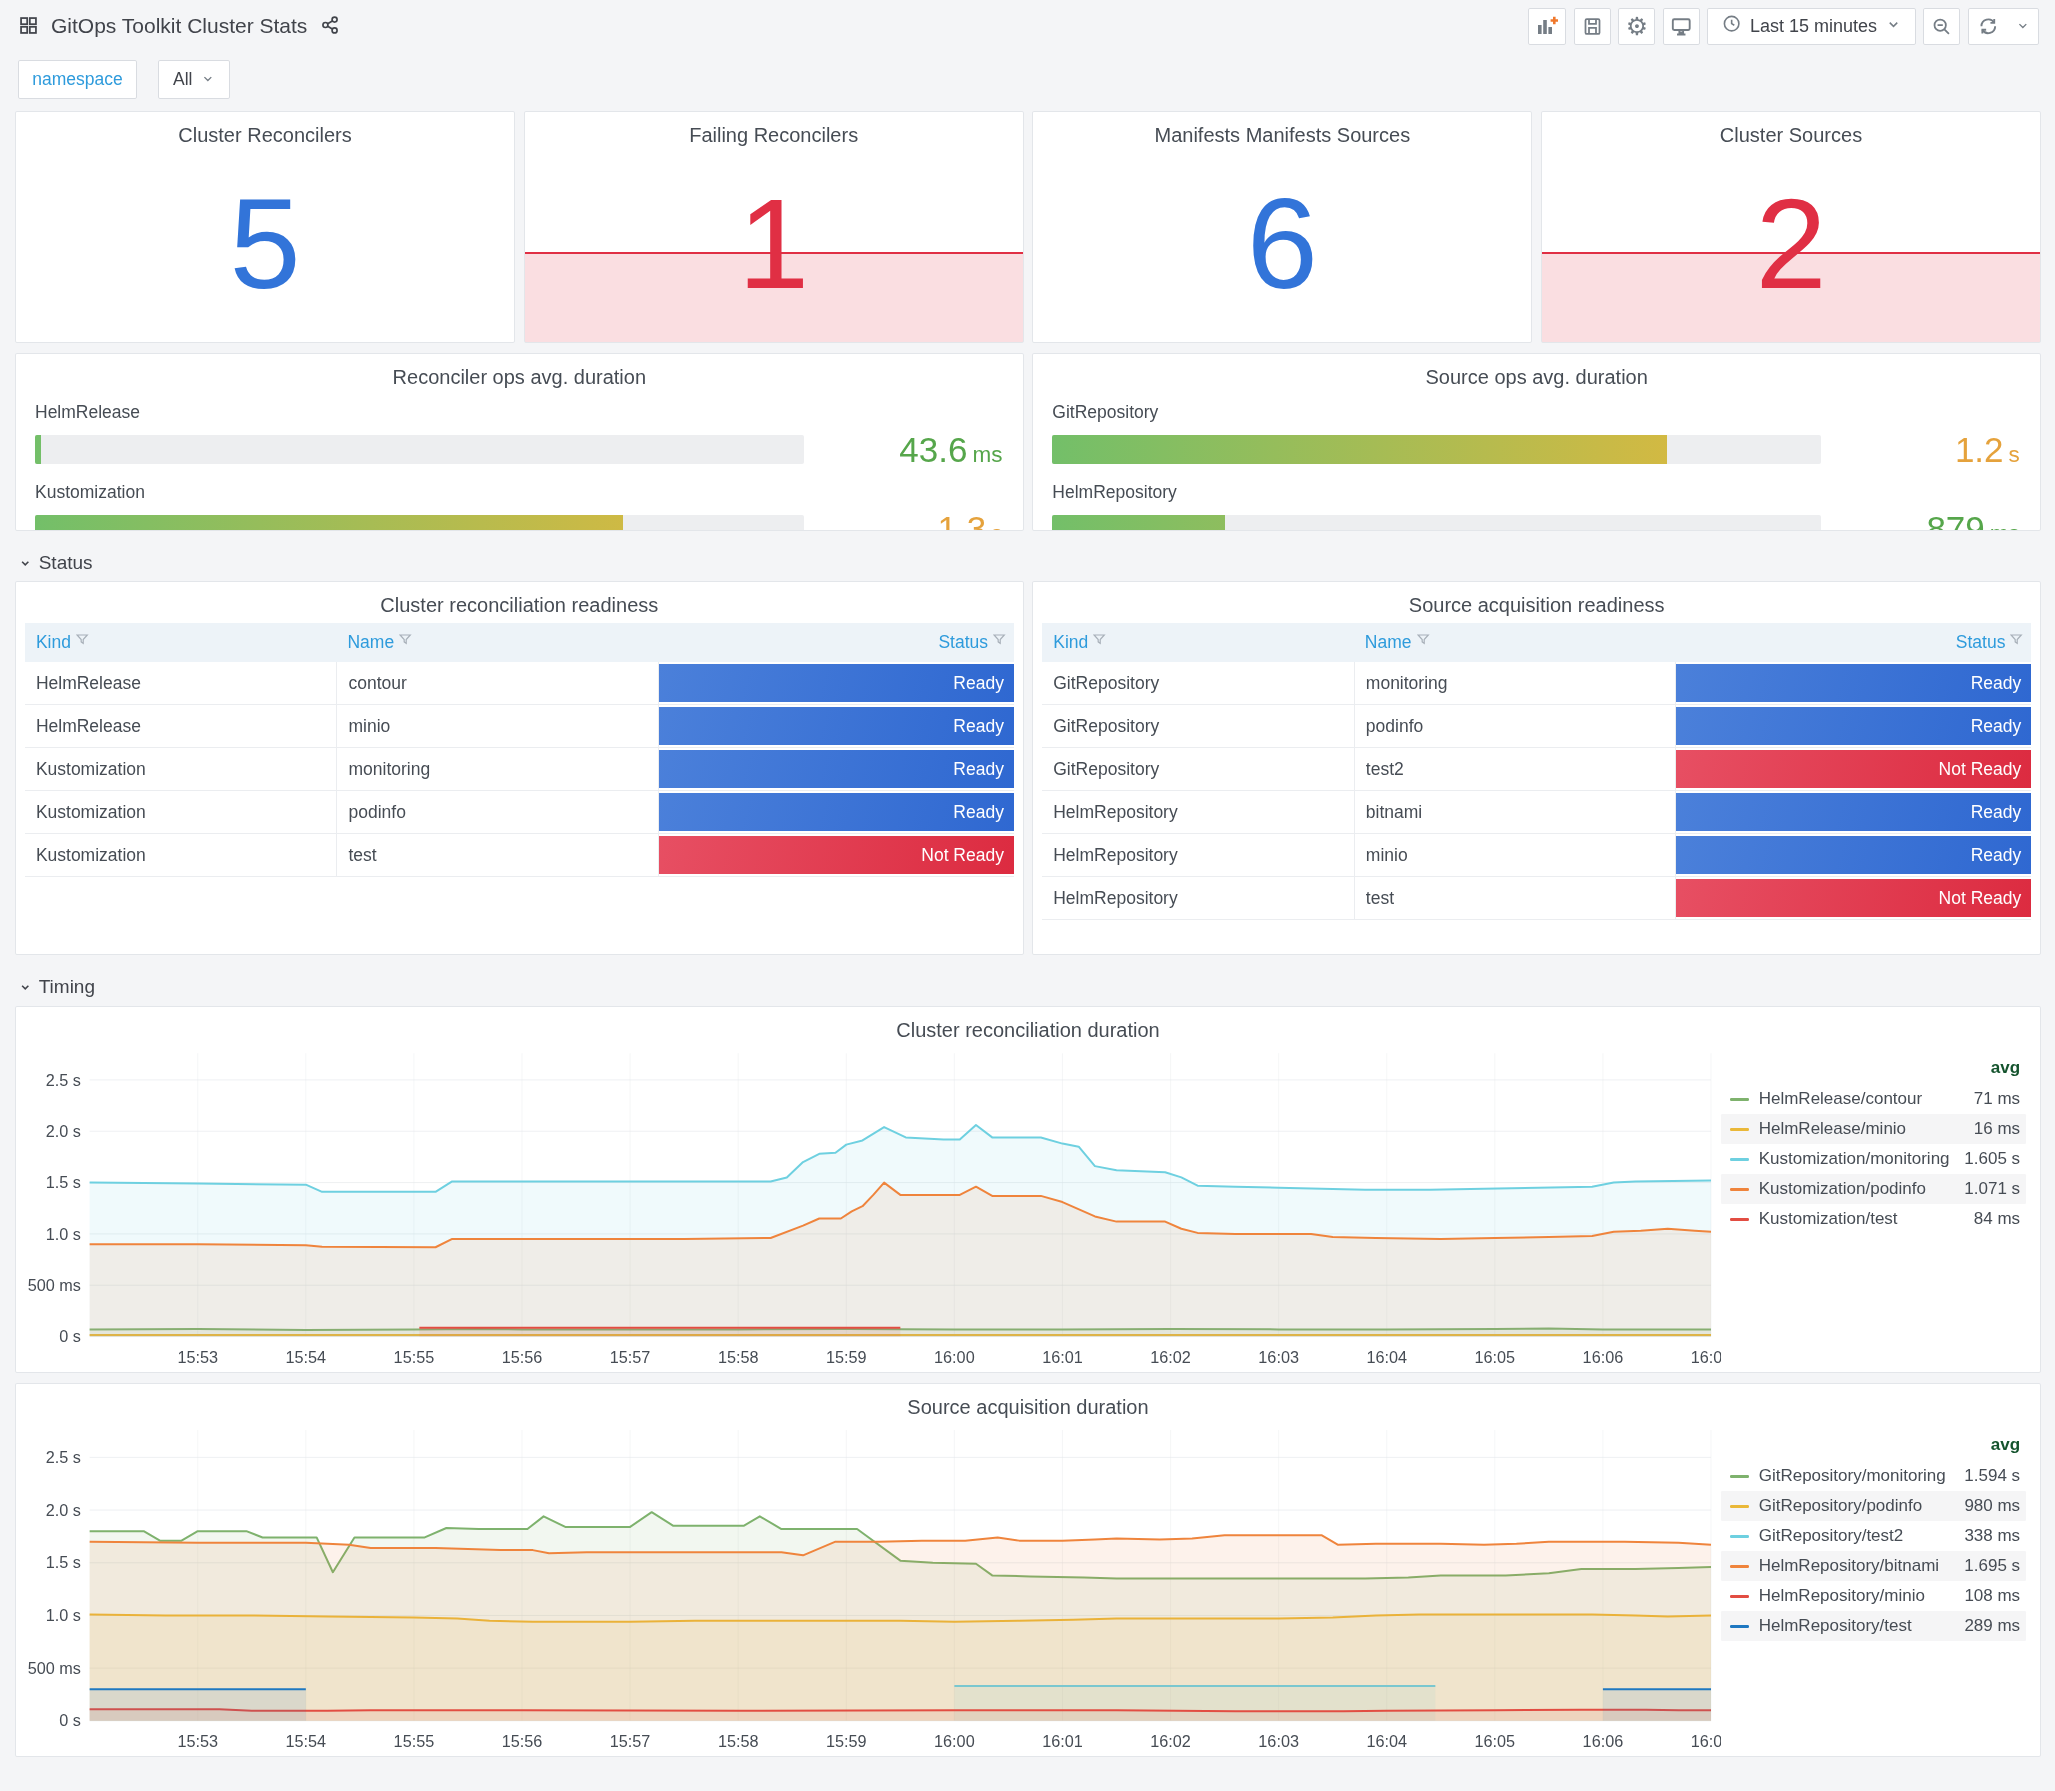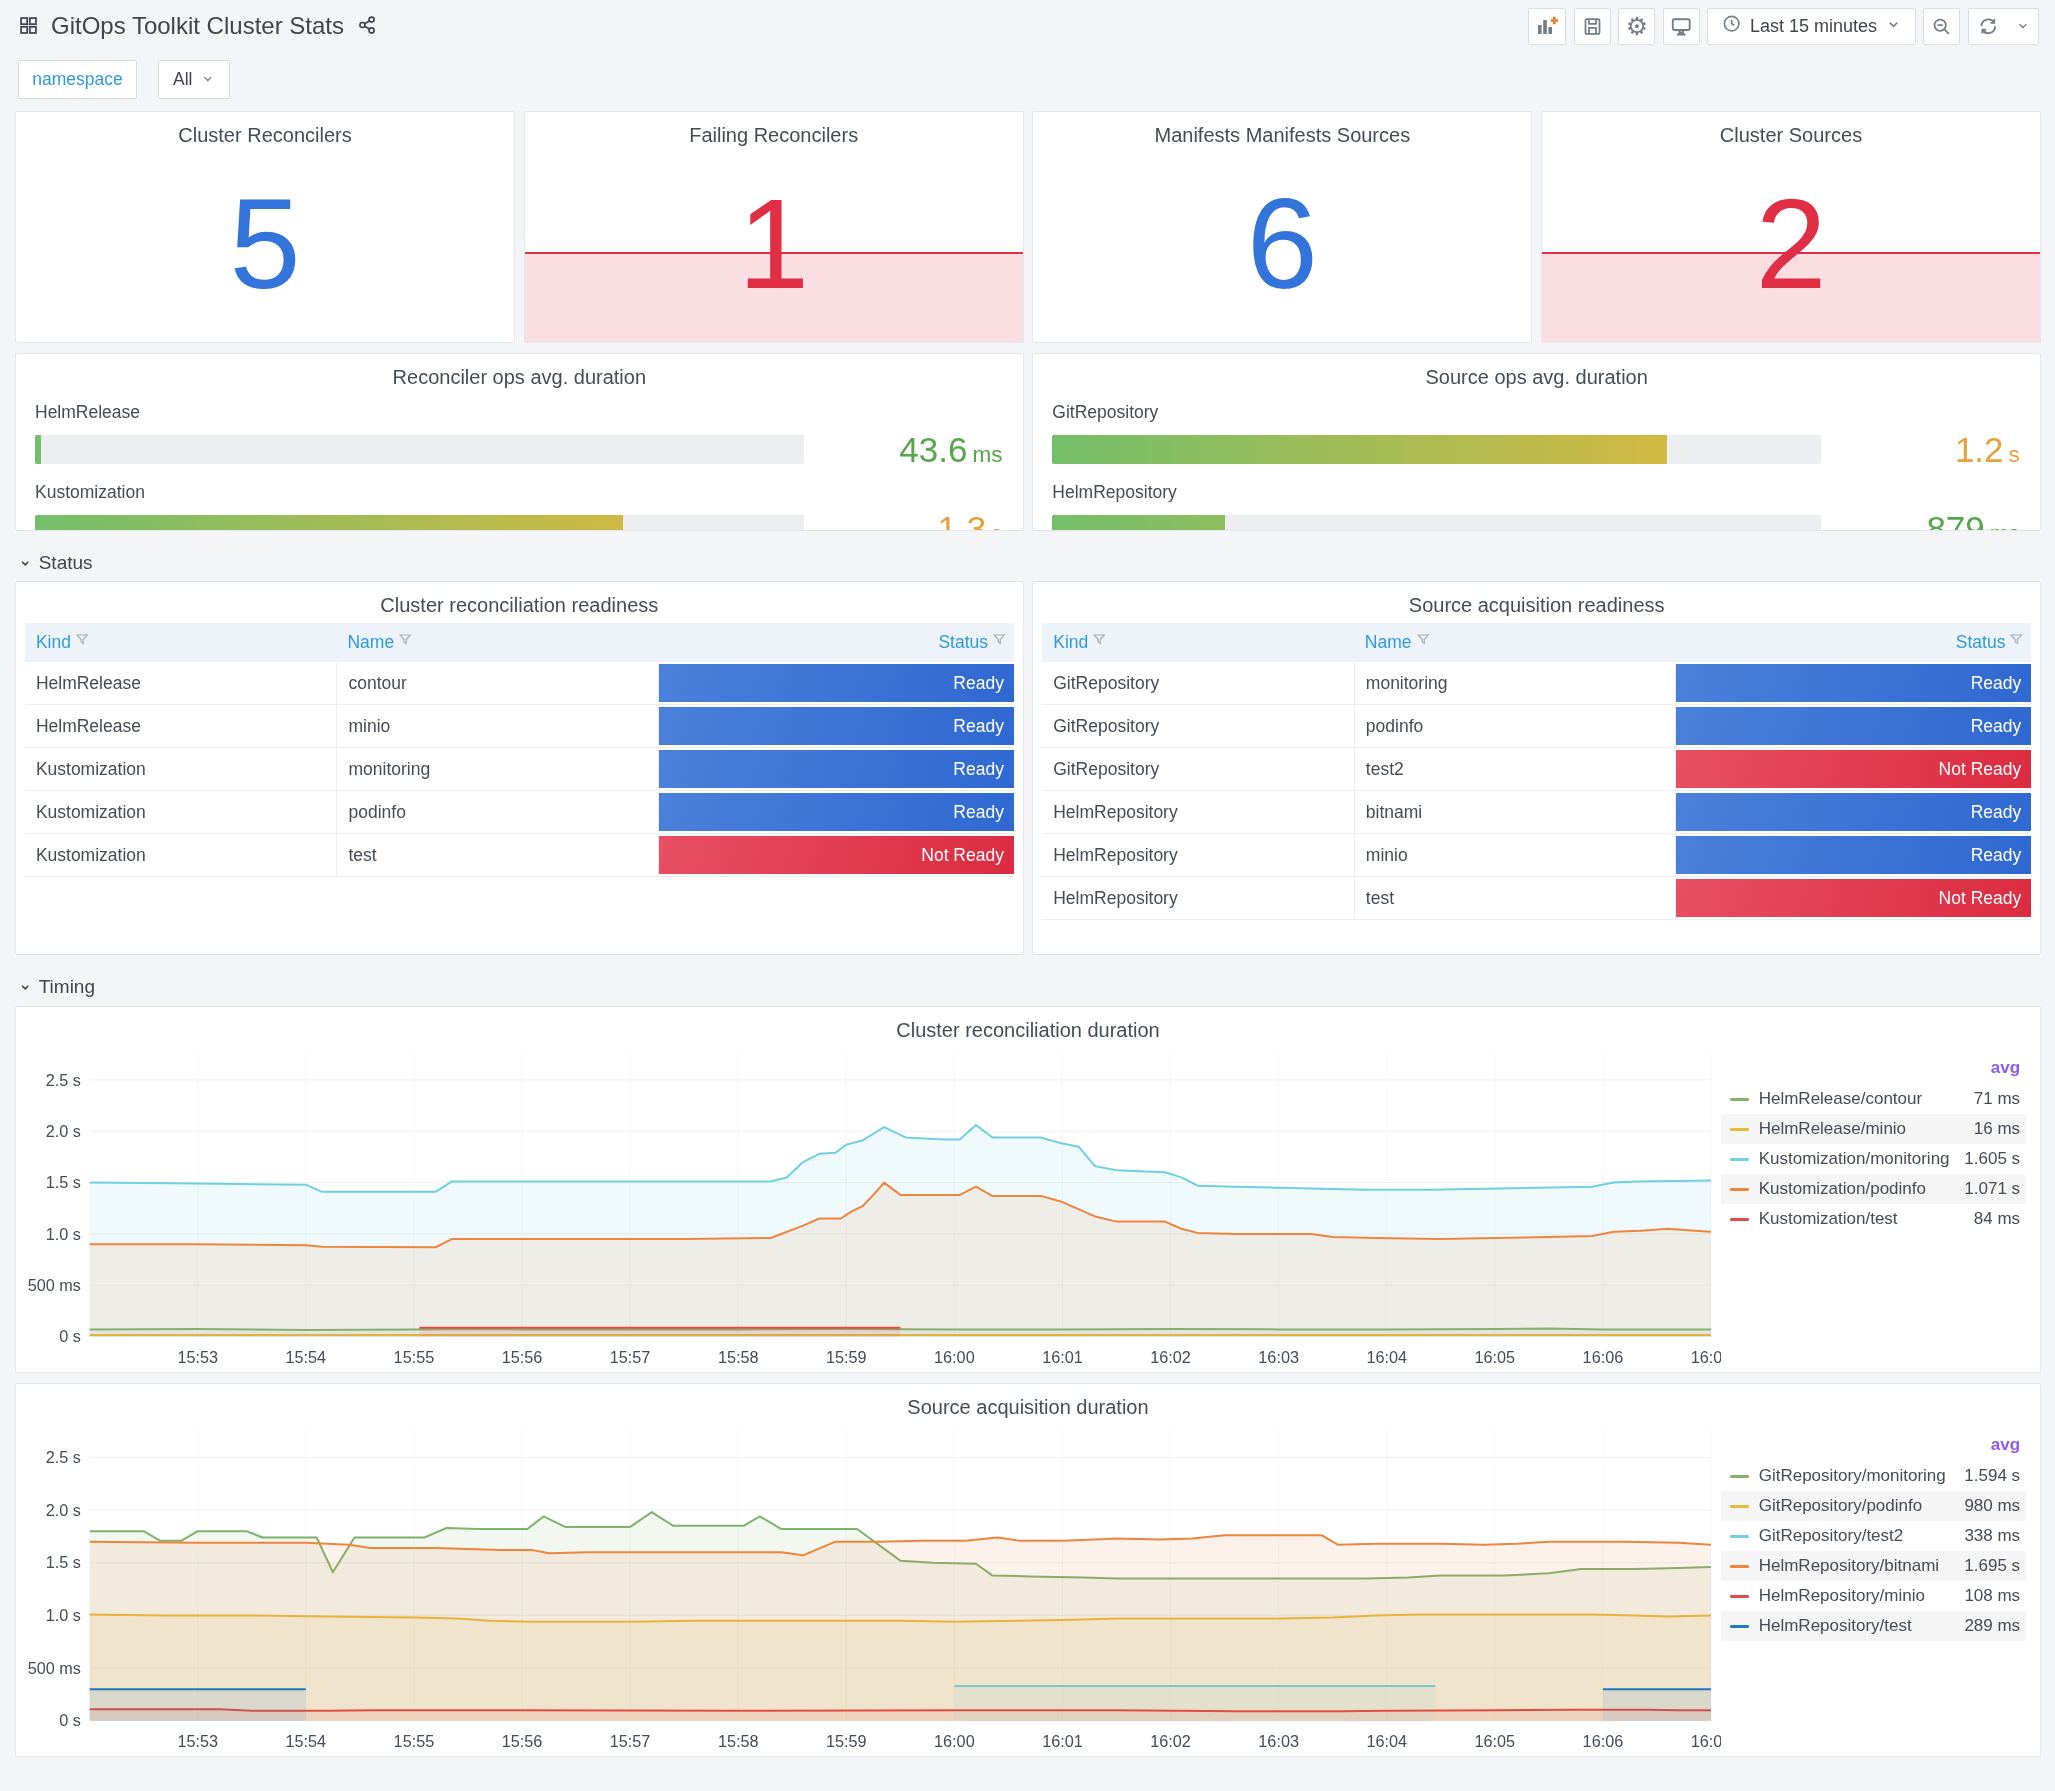--- a/index.html
+++ b/index.html
@@ -1,21 +1,21 @@
 <!DOCTYPE html>
 <html style="font-size:10px"><head>
 <meta charset="utf-8">
 <style>
   *{box-sizing:border-box}
   body{margin:0;width:2056px;height:1791px;background:#F4F5F7;overflow:hidden;
        font-family:"Liberation Sans","DejaVu Sans",sans-serif;color:#464C54}
   
   .navbar{display:flex;justify-content:space-between;align-items:center;height:52px;padding:0 17.5px}
   .nav-left{display:flex;align-items:center;gap:12.5px}
-  .nav-left h1{font-size:24px;font-weight:500;color:#41444B;margin:0}
+  .nav-left h1{font-size:21px;font-weight:500;color:#41444B;margin:0}
   .nav-right{display:flex;align-items:center;gap:7.5px}
   .tb{display:flex;align-items:center;justify-content:center;height:37px;min-width:37px;
       background:#fff;border:0.6px solid #D9DCE1;border-radius:1.9px;color:#757D85;cursor:pointer;font-family:inherit}
   .timepicker{padding:0 13.7px;gap:8.7px;font-size:18px;font-weight:500;color:#41444B}
   .refresh-group{display:flex;align-items:stretch;background:#fff;border:0.6px solid #D9DCE1;border-radius:1.9px;height:37px}
   .refresh-group button{background:none;border:none;color:#757D85;display:flex;align-items:center;justify-content:center;cursor:pointer}
   .refresh-main{width:39px;border-right:0.6px solid #E2E5E9}
   .refresh-caret{width:30px}
   .gear-glyph{font-size:25px;line-height:1;color:#757D85}
   
@@ -64,21 +64,21 @@
       justify-content:flex-end;padding-right:10px;color:#fff}
   .st-ready{background:linear-gradient(105deg,#4B80DA 0%,#2F68D1 100%)}
   .st-notready{background:linear-gradient(105deg,#E74F63 0%,#DC2B40 100%)}
   
   .chart-panel{margin-top:6.2px}
   #chart-0{height:367px}
   #chart-1{height:374px;margin-top:10px}
   .chart-body{display:flex;height:calc(100% - 36px)}
   .plot{flex:1}
   .legend{width:320px;padding:15px 13.7px 0 0;font-size:17px}
-  .legend-header{text-align:right;color:#8b5cf6;font-weight:700;padding:0 6.2px 6.2px 0}
+  .legend-header{text-align:right;color:#14532d;font-weight:700;padding:0 6.2px 6.2px 0}
   .legend-row{display:flex;align-items:center;height:30px;padding:0 6.2px 0 8.7px;border-radius:1.2px}
   .legend-row.alt{background:#F5F5F6}
   .dash{width:19px;height:3.1px;border-radius:1.2px;margin-right:10px;flex:none}
   .l-name{flex:1;color:#464C54;cursor:pointer}
   .l-val{color:#464C54;margin-left:auto}
 </style>
 </head>
 <body>
 
 <div class="page">

